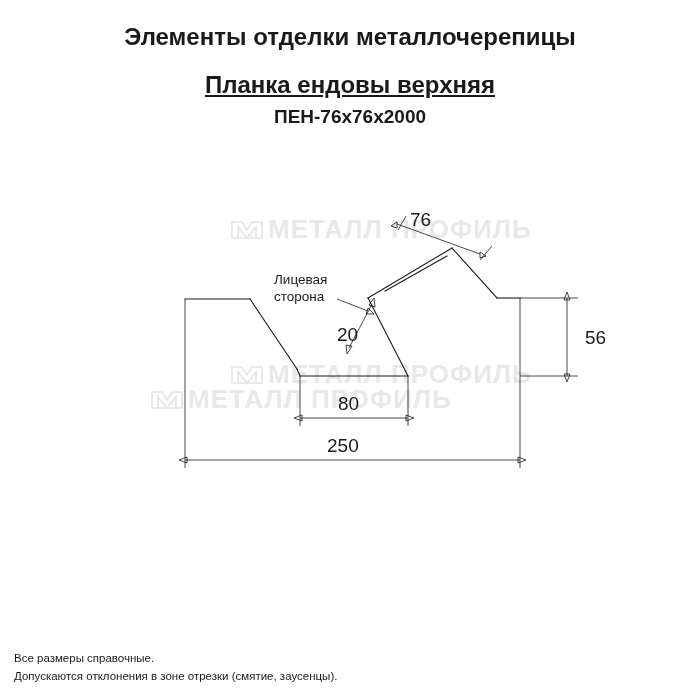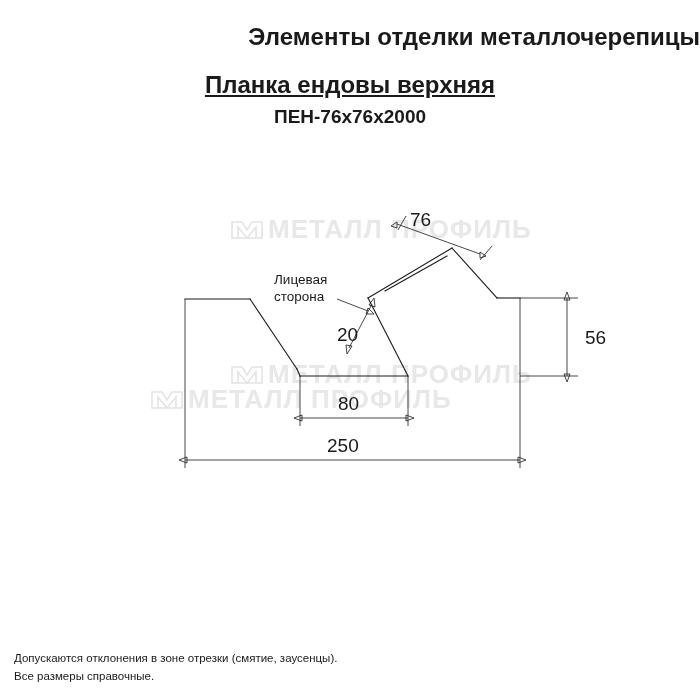--- a/index.html
+++ b/index.html
@@ -25,21 +25,20 @@
     left: 0;
     width: 700px;
     text-align: center;
   }
   .main-title {
     font-size: 24px;
     font-weight: bold;
     letter-spacing: 0px;
     margin: 0 0 22px 0;
     line-height: 1.1;
-    text-align: right;
   }
   .sub-title {
     font-size: 24px;
     font-weight: bold;
     margin: 0 0 4px 0;
     line-height: 1.1;
     text-decoration: underline;
   }
   .code-title {
     font-size: 19px;
@@ -208,17 +207,17 @@
         <text class="label" x="274" y="98">Лицевая</text>
         <text class="label" x="274" y="115">сторона</text>
         <path class="thin" d="M337 113 L368 125"></path>
         <path class="thin" d="M374 128 L366 128 L368 122 Z" fill="#1a1a1a" stroke="none"></path>
       </g>
 
     </svg>
   </div>
 
   <div class="footer">
+    <div>Все размеры справочные.</div>
     <div>Допускаются отклонения в зоне отрезки (смятие, заусенцы).</div>
-    <div>Все размеры справочные.</div>
   </div>
 
 </div>
 
 </body></html>

